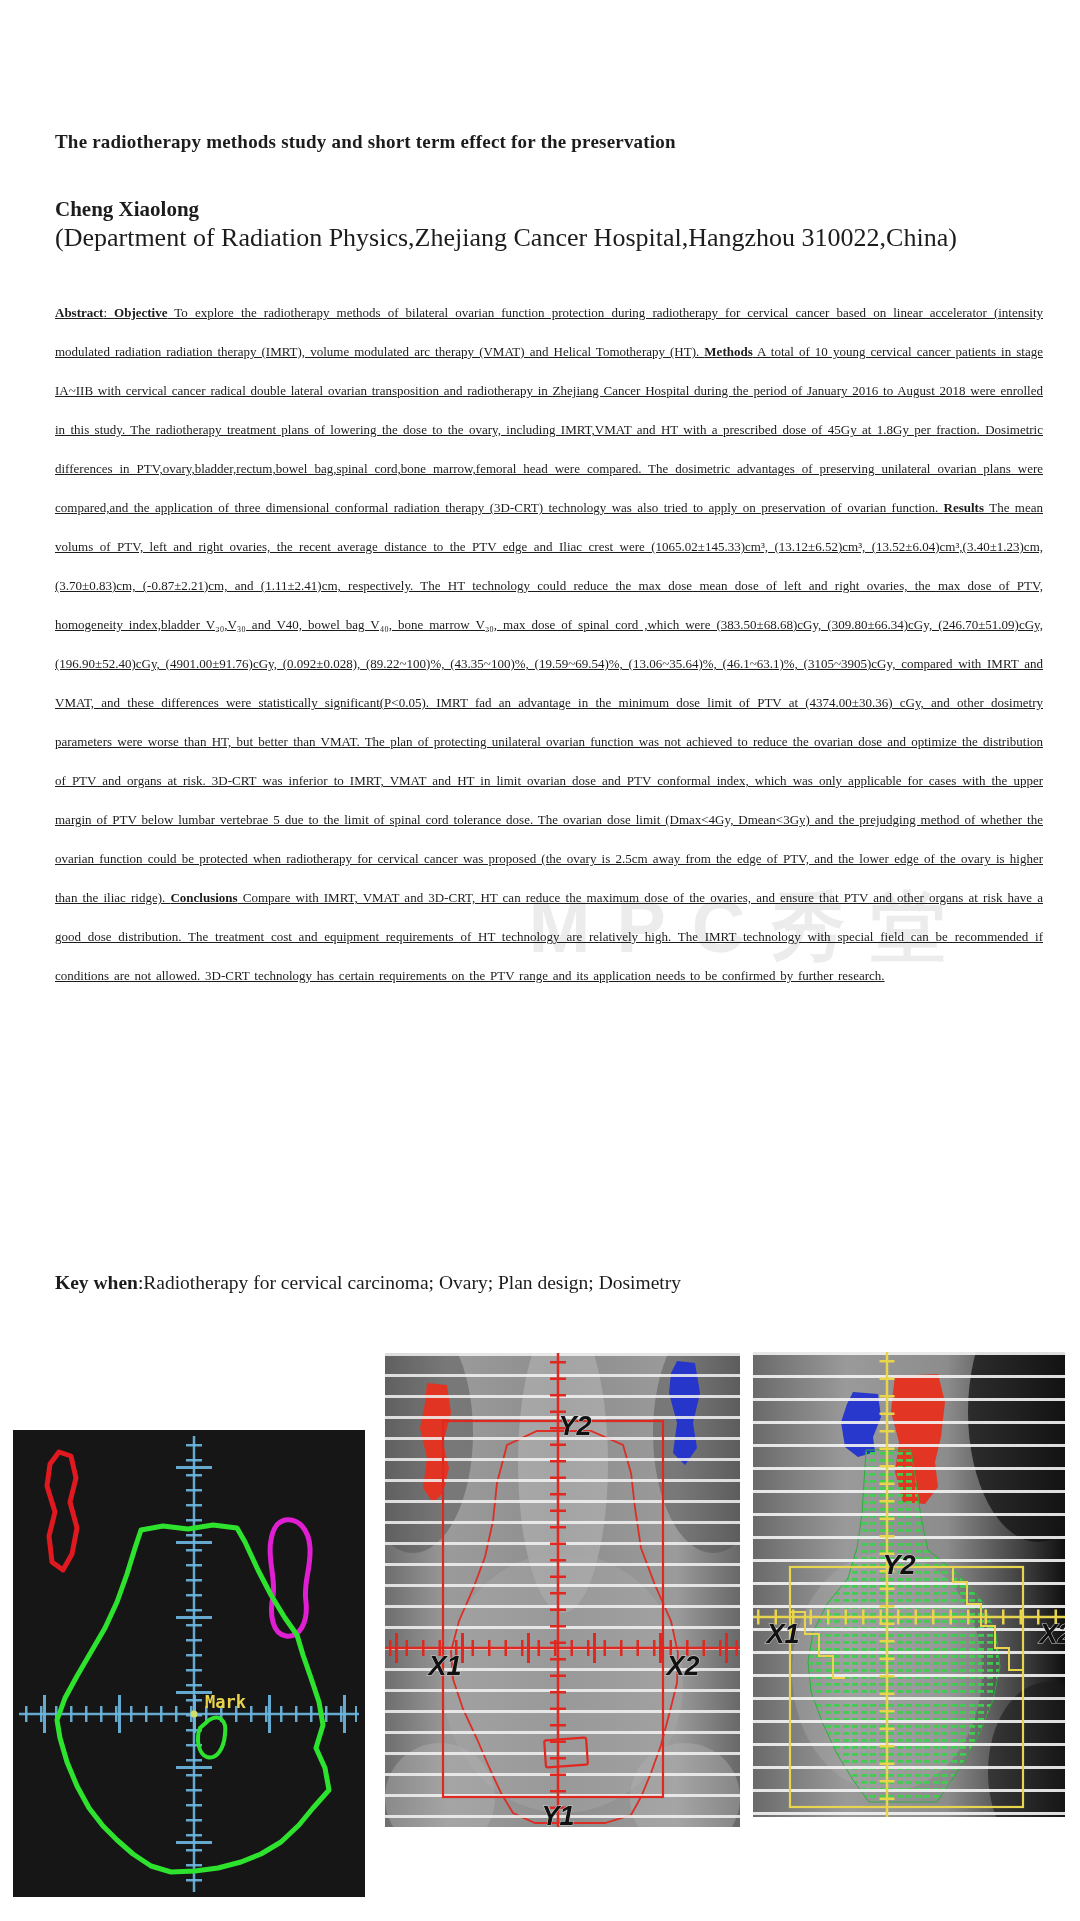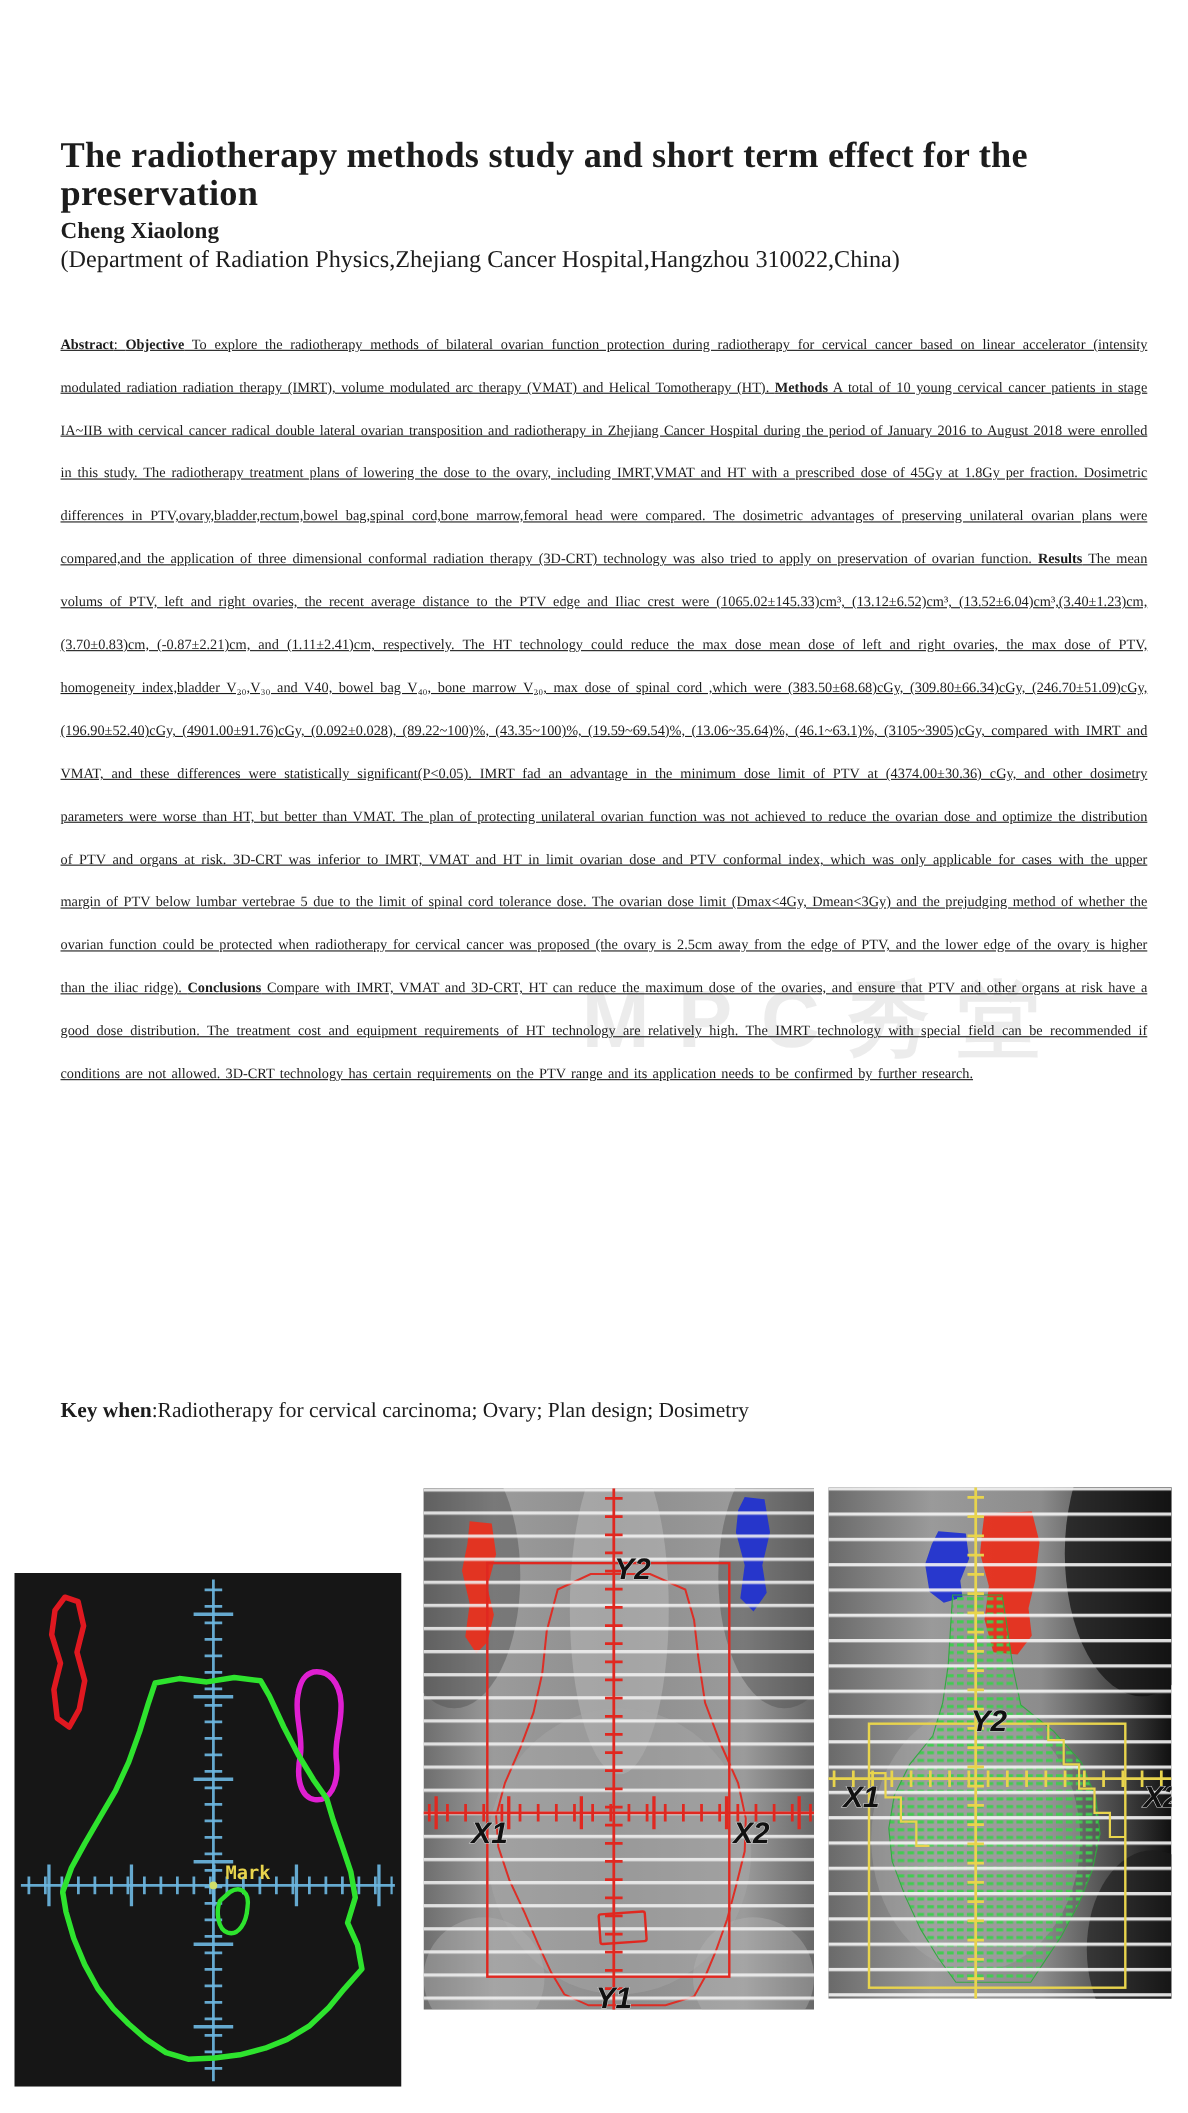--- a/index.html
+++ b/index.html
@@ -10,24 +10,24 @@
   .watermark{
     position:absolute;left:470px;top:888px;width:560px;text-align:center;
     color:var(--watermark-gray,#cfcfcf);z-index:0;user-select:none;
   }
   .watermark .wm-big{font-family:"Liberation Sans",sans-serif;font-size:74px;font-weight:bold;
     letter-spacing:26px;opacity:.38;line-height:78px;}
   .watermark .wm-small{font-family:"Liberation Sans",sans-serif;font-size:25px;
     letter-spacing:9px;opacity:.5;margin-top:6px;}
   .title{
     position:absolute;left:55px;top:125px;width:1000px;z-index:1;
-    font-size:33px;font-weight:bold;line-height:34px;letter-spacing:0.2px;
+    font-size:19px;font-weight:bold;line-height:34px;letter-spacing:0.2px;
   }
   .author{position:absolute;left:55px;top:197px;font-size:21px;z-index:1;font-weight:bold;}
-  .affiliation{position:absolute;left:55px;top:223px;font-size:22px;z-index:1;}
+  .affiliation{position:absolute;left:55px;top:223px;font-size:26px;z-index:1;}
   .abstract{
     position:absolute;left:55px;top:293px;width:988px;z-index:1;
     font-size:13px;line-height:39px;text-align:justify;word-spacing:1.5px;text-decoration:underline;
   }
   .keywords{position:absolute;left:55px;top:1272px;width:988px;font-size:19.5px;z-index:1;}
   .fig{position:absolute;z-index:1;border-radius:12px;}
   .fig svg{display:block;}
   
   .cy{stroke:var(--ruler-cyan,#6db6e0);fill:none;opacity:.92;}
   .green-contour{stroke:var(--contour-green,#2ee32e);fill:none;stroke-linejoin:round;stroke-linecap:round;}

